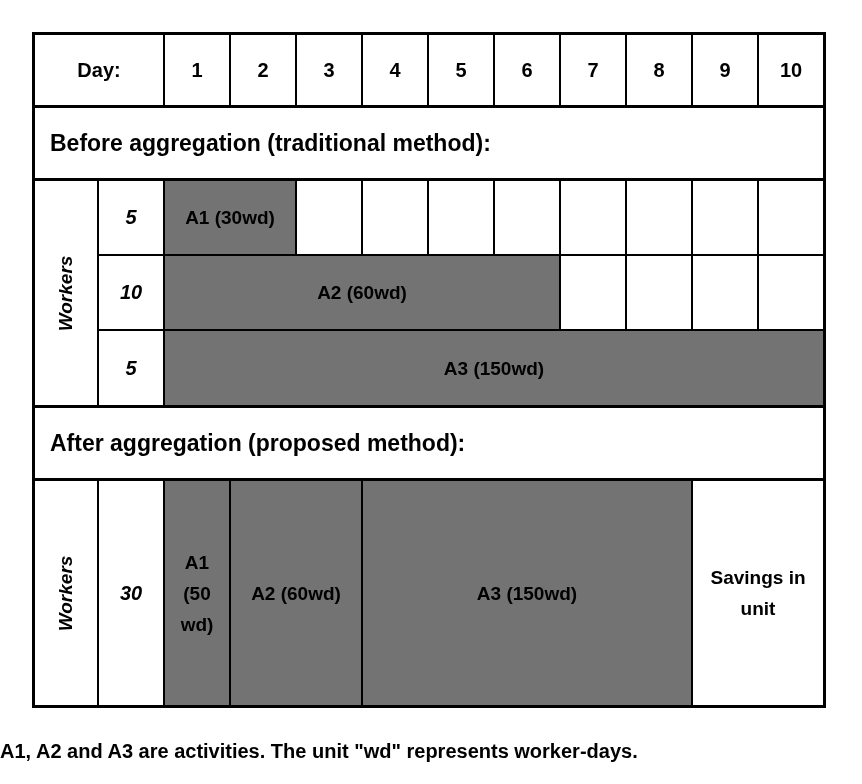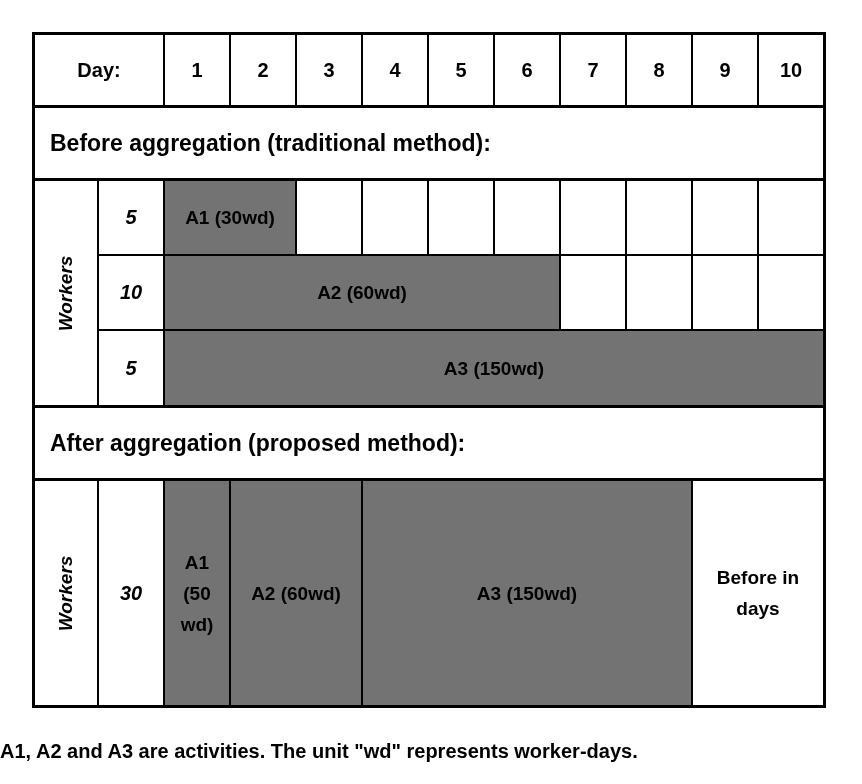--- a/index.html
+++ b/index.html
@@ -120,20 +120,20 @@
       <div class="cell">
         <span class="rot">Workers</span>
       </div>
       <div class="cell num">30</div>
       <div class="cell gray barlabel">
         <span class="wrapnarrow">A1 (50 wd)</span>
       </div>
       <div class="cell gray barlabel">A2 (60wd)</div>
       <div class="cell gray barlabel">A3 (150wd)</div>
       <div class="cell last">
-        <span class="wrapsave">Before in days</span>
+        <span class="wrapsave">Savings in unit</span>
       </div>
     </div>
 
   </div>
 
   <div class="caption">A1, A2 and A3 are activities. The unit "wd" represents worker-days.</div>
 </div>
 
 </body></html>

